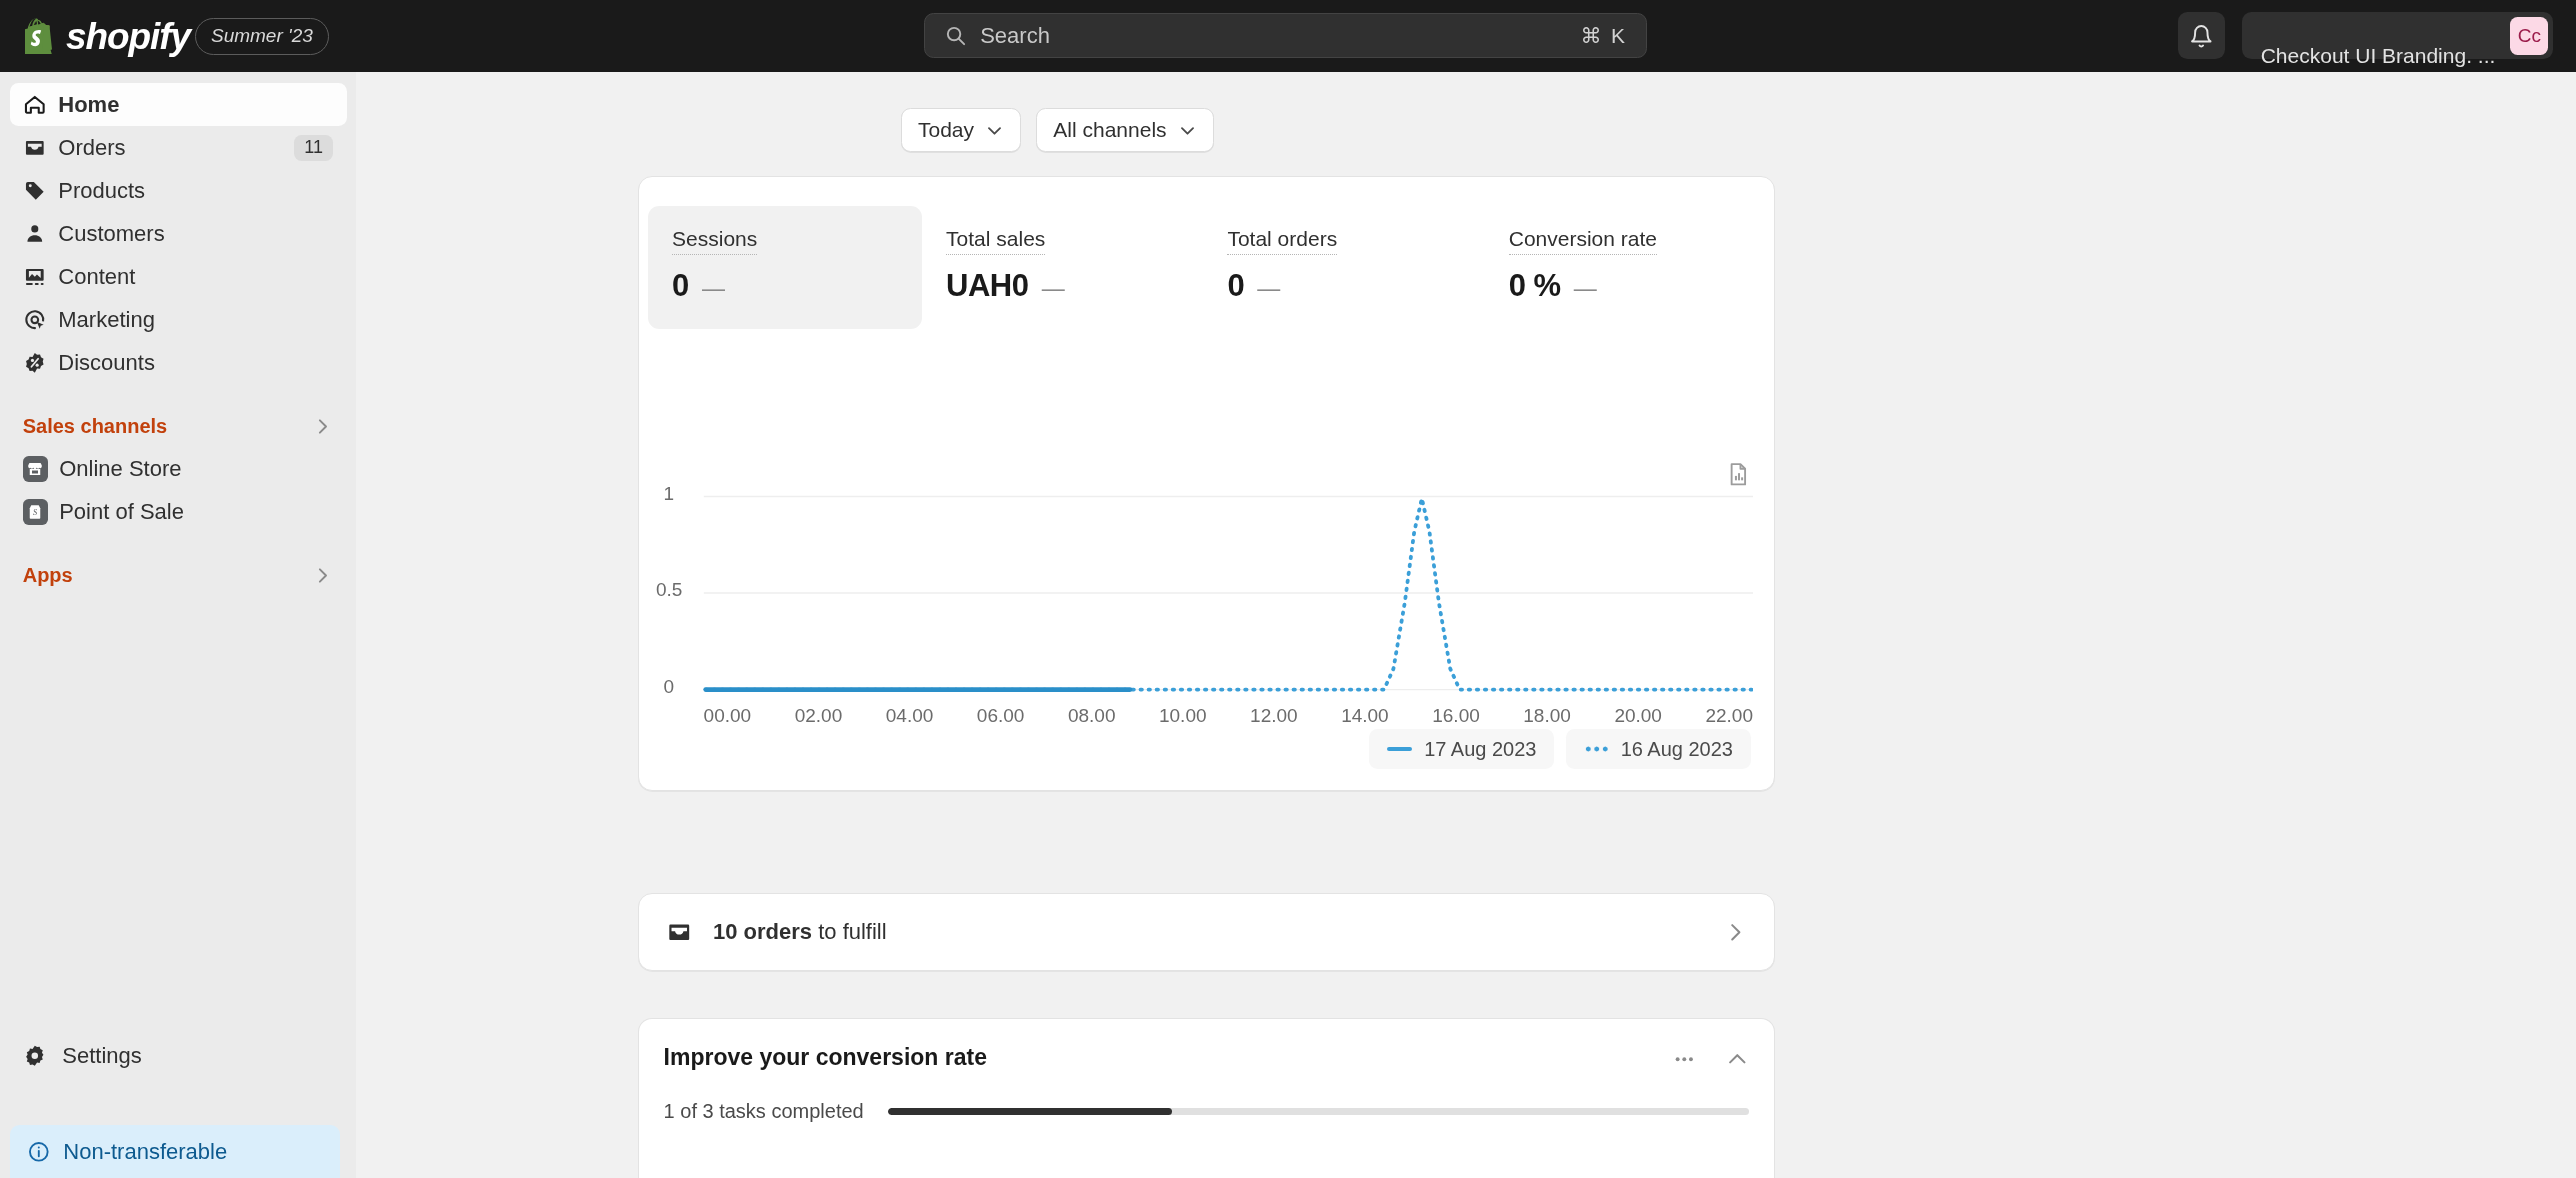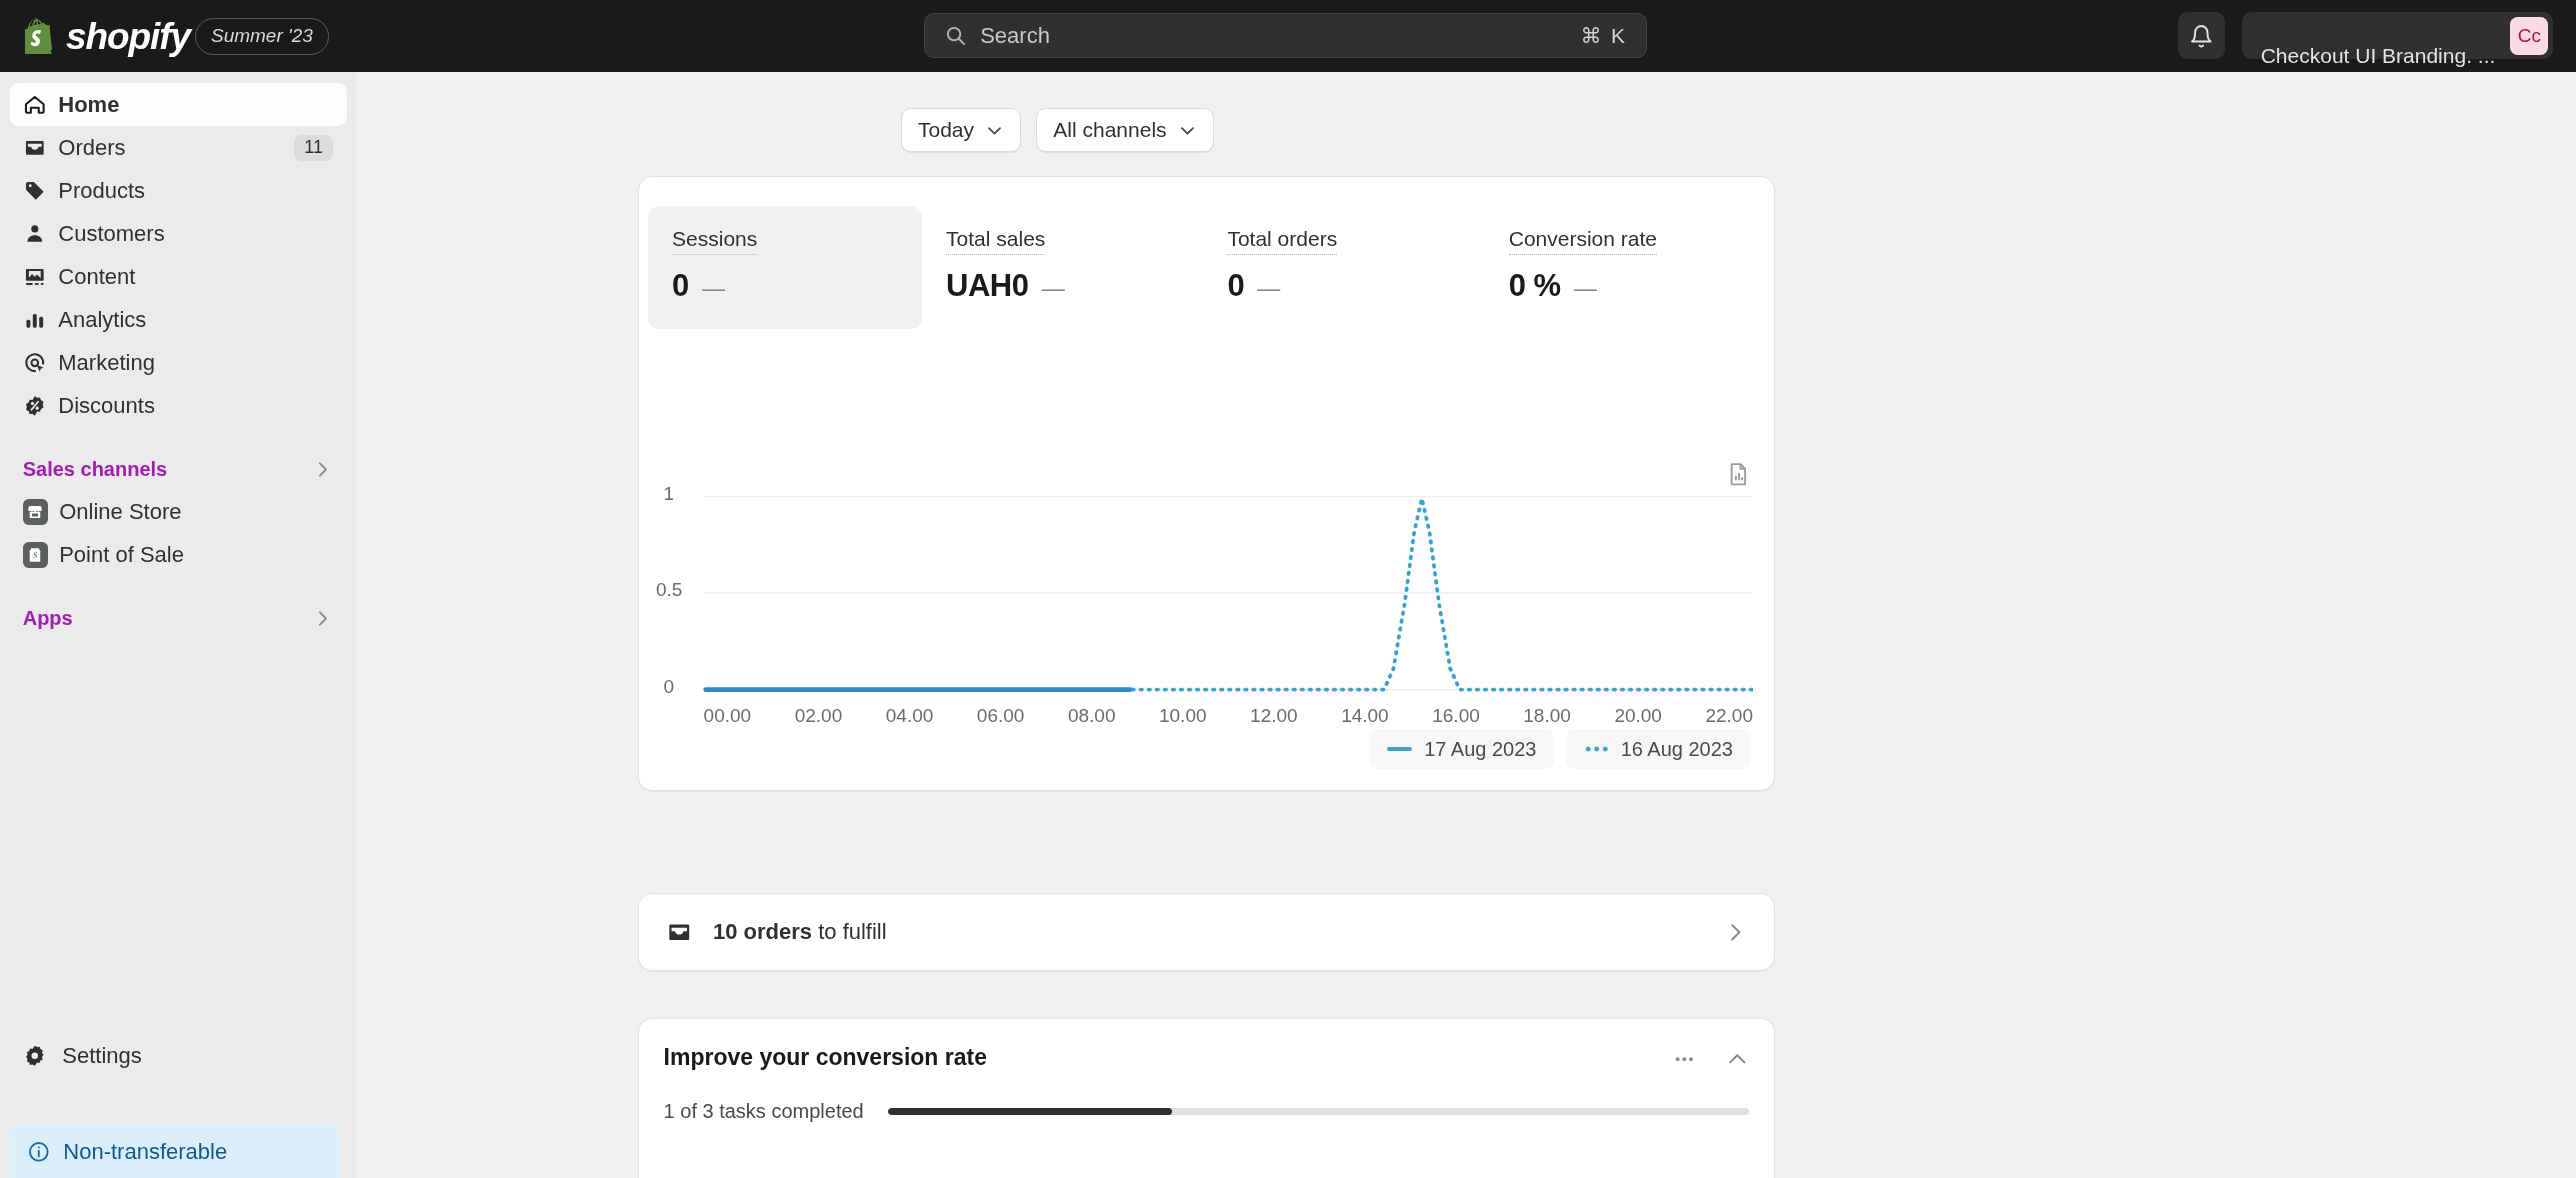--- a/index.html
+++ b/index.html
@@ -68,21 +68,21 @@
   .nav-item.active { background: #fdfdfd; font-weight: 600; }
   .nav-icon { width: 24.6px; height: 24.6px; display: flex; align-items: center; justify-content: center; flex: 0 0 24.6px; }
   .nav-label { flex: 1; white-space: nowrap; }
   .nav-badge {
     background: #dcdcdc; color: #303030; border-radius: 7.6px;
     font-size: 18px; padding: 2.8px 10.4px; font-weight: 400;
   }
   .nav-section {
     display: flex; align-items: center; height: 42px;
     padding: 0 13.2px; margin-top: 21px;
-    color: #a21caf; font-size: 20px; font-weight: 600; gap: 24px;
+    color: #c2410c; font-size: 20px; font-weight: 600; gap: 24px;
   }
   .nav-section .sec-label { flex: 1; }
   .chan-icon {
     width: 25.5px; height: 25.5px; border-radius: 5.7px; background: #5c5f62;
     display: flex; align-items: center; justify-content: center; flex: 0 0 25.5px;
   }
   .settings-row {
     position: absolute; left: 9.5px; bottom: 100px; width: 337px;
     display: flex; align-items: center; gap: 15px;
     height: 44px; padding: 0 13.2px; border-radius: 8.5px;
@@ -263,30 +263,20 @@
       <svg width="23.6" height="23.6" viewBox="0 0 24 24" fill="#303030">
           <path d="M4 4h16a1 1 0 0 1 1 1v10a1 1 0 0 1-1 1H4a1 1 0 0 1-1-1V5a1 1 0 0 1 1-1zm2 9 3.2-3.8L12 12l2.2-2.4L18 13.2V6H6z"></path>
           <rect x="3" y="18.3" width="7" height="2" rx="1"></rect>
           <rect x="12" y="18.3" width="4" height="2" rx="1"></rect>
           <rect x="18" y="18.3" width="3" height="2" rx="1"></rect>
         </svg>
     </span>
     <span class="nav-label">Content</span>
   </div>
 
-  <div class="nav-item">
-    <span class="nav-icon">
-      <svg width="23.6" height="23.6" viewBox="0 0 24 24" fill="#303030">
-          <rect x="3.5" y="12" width="4" height="8" rx="1.6"></rect>
-          <rect x="10" y="6" width="4" height="14" rx="1.6"></rect>
-          <rect x="16.5" y="9" width="4" height="11" rx="1.6"></rect>
-        </svg>
-    </span>
-    <span class="nav-label">Analytics</span>
-  </div>
 
   <div class="nav-item">
     <span class="nav-icon">
       <svg width="23.6" height="23.6" viewBox="0 0 24 24" fill="none" stroke="#303030" stroke-width="2.1">
           <path d="M20.4 13.6A8.6 8.6 0 1 0 13 20.4"></path>
           <circle cx="12" cy="12" r="3.4"></circle>
           <path d="M14 14l7 3-3 1-1 3z" fill="#303030" stroke="none"></path>
         </svg>
     </span>
     <span class="nav-label">Marketing</span>

